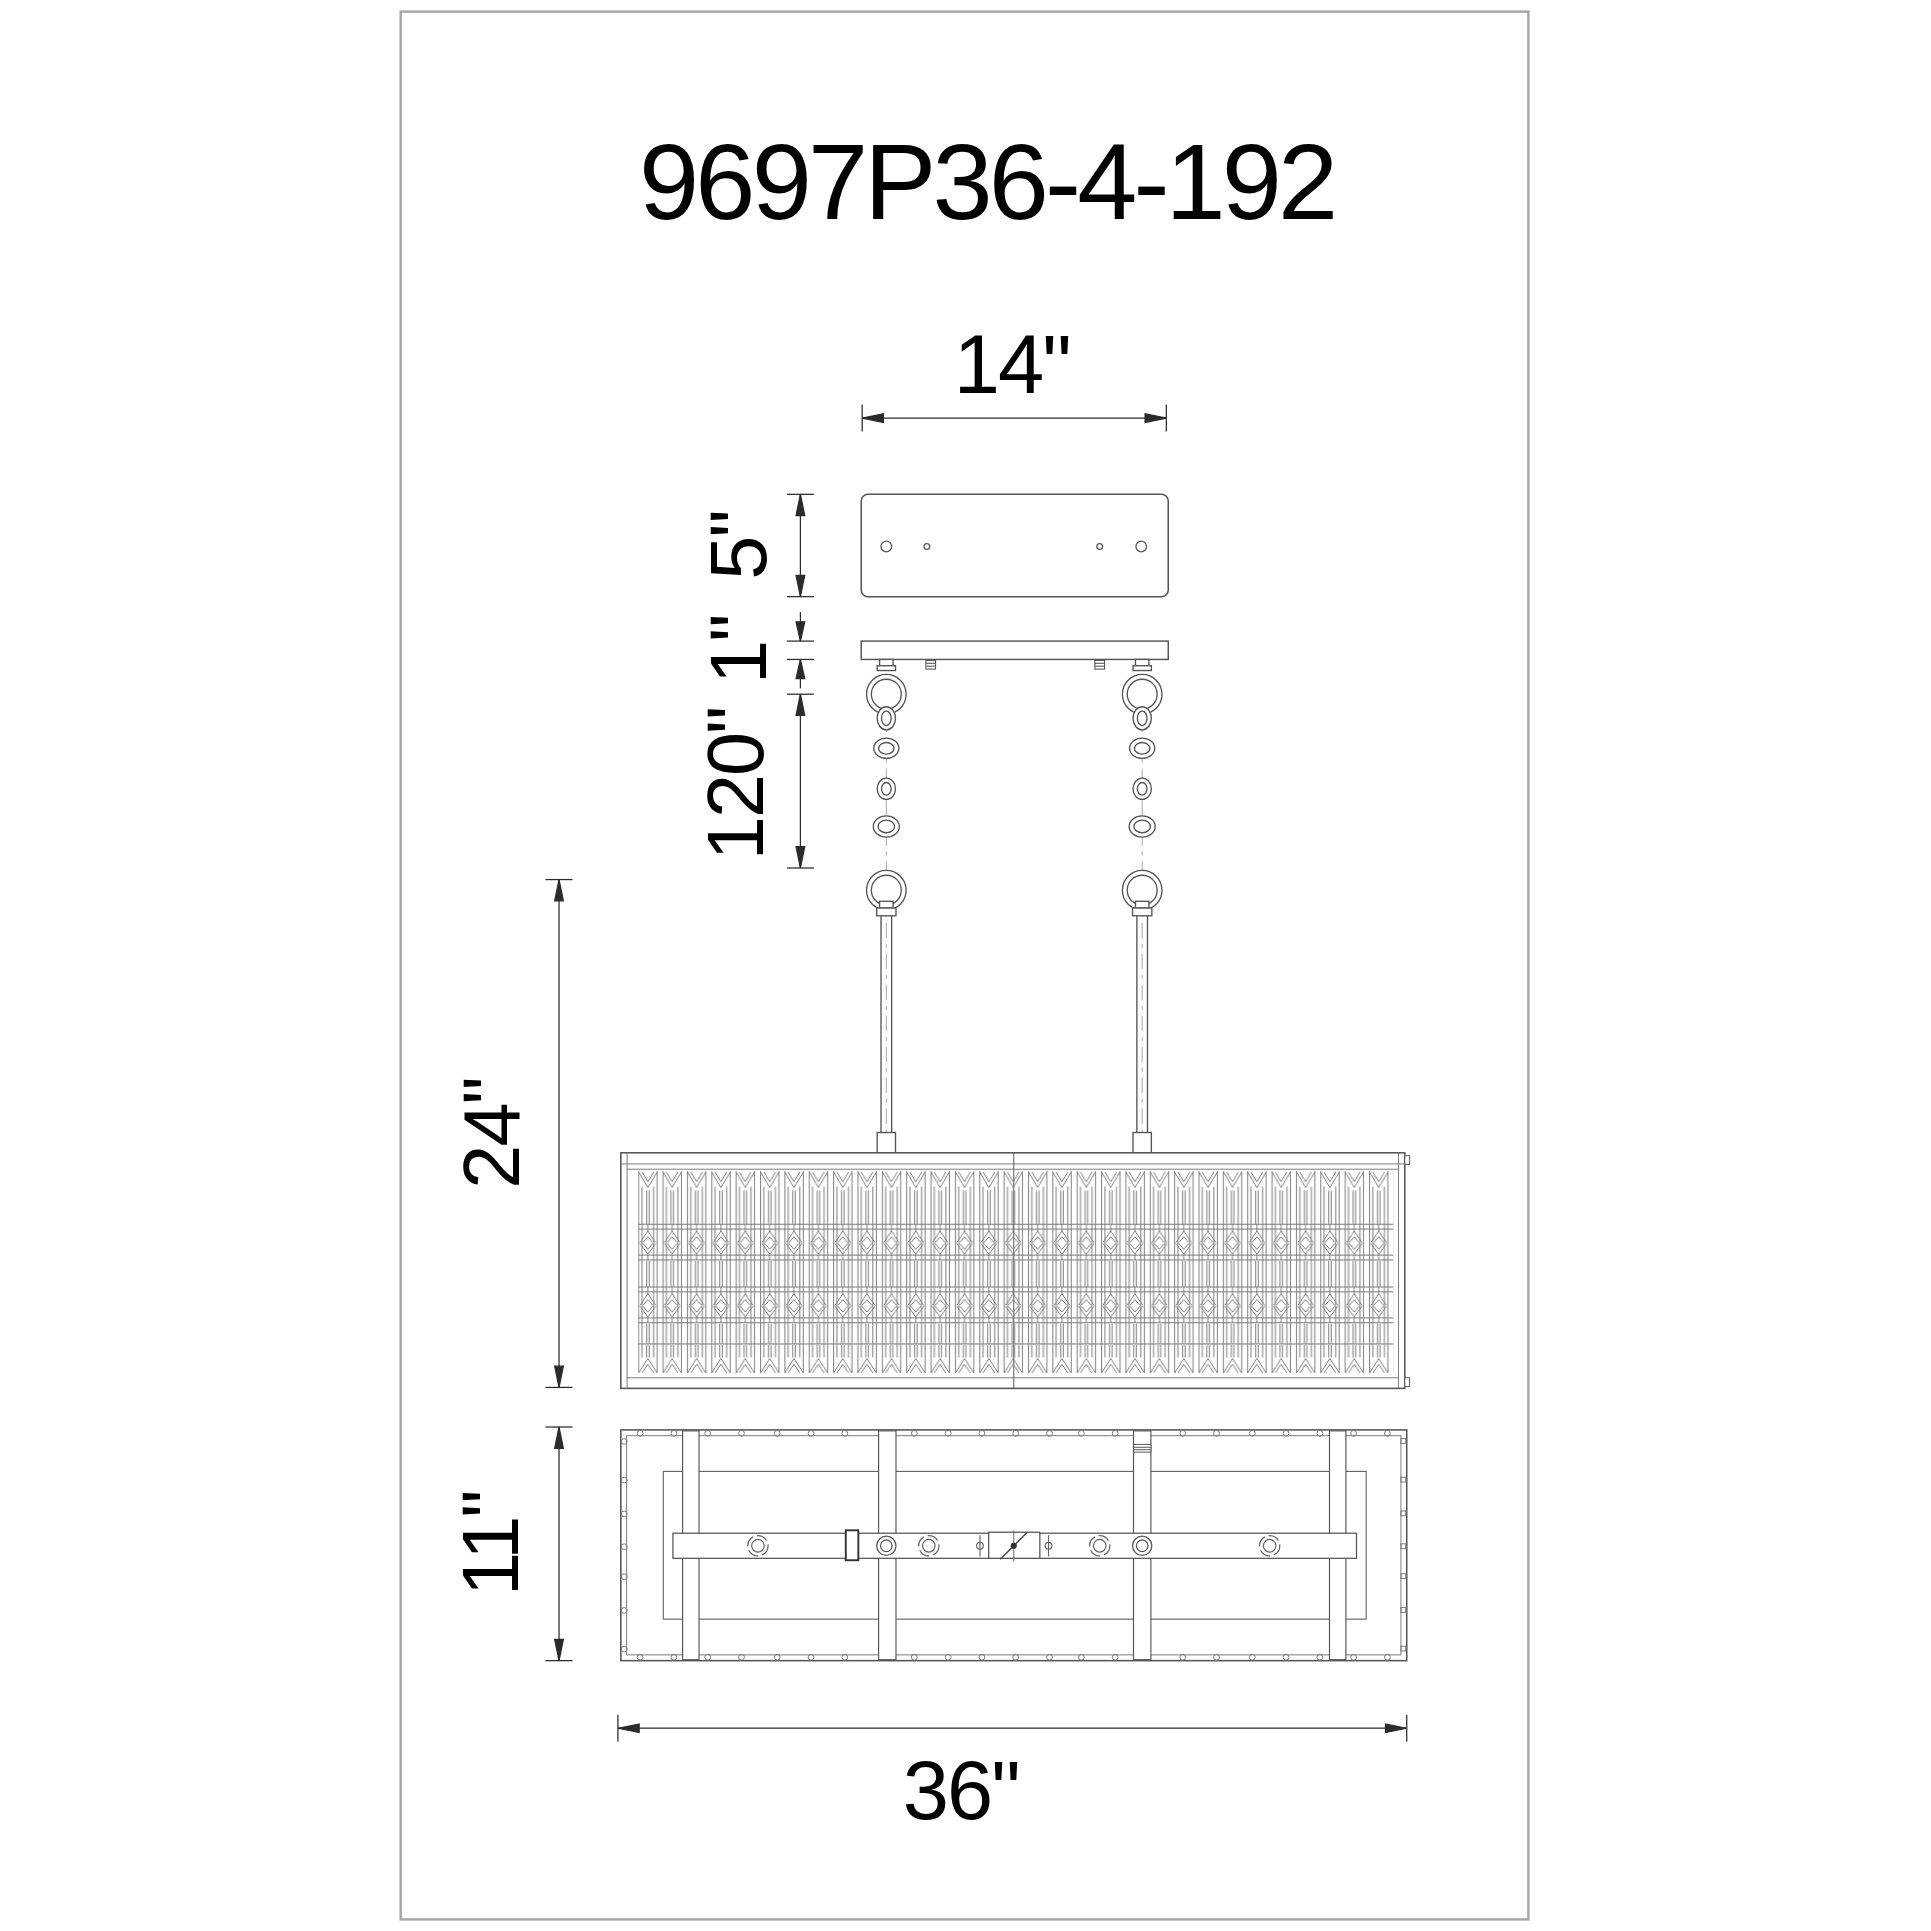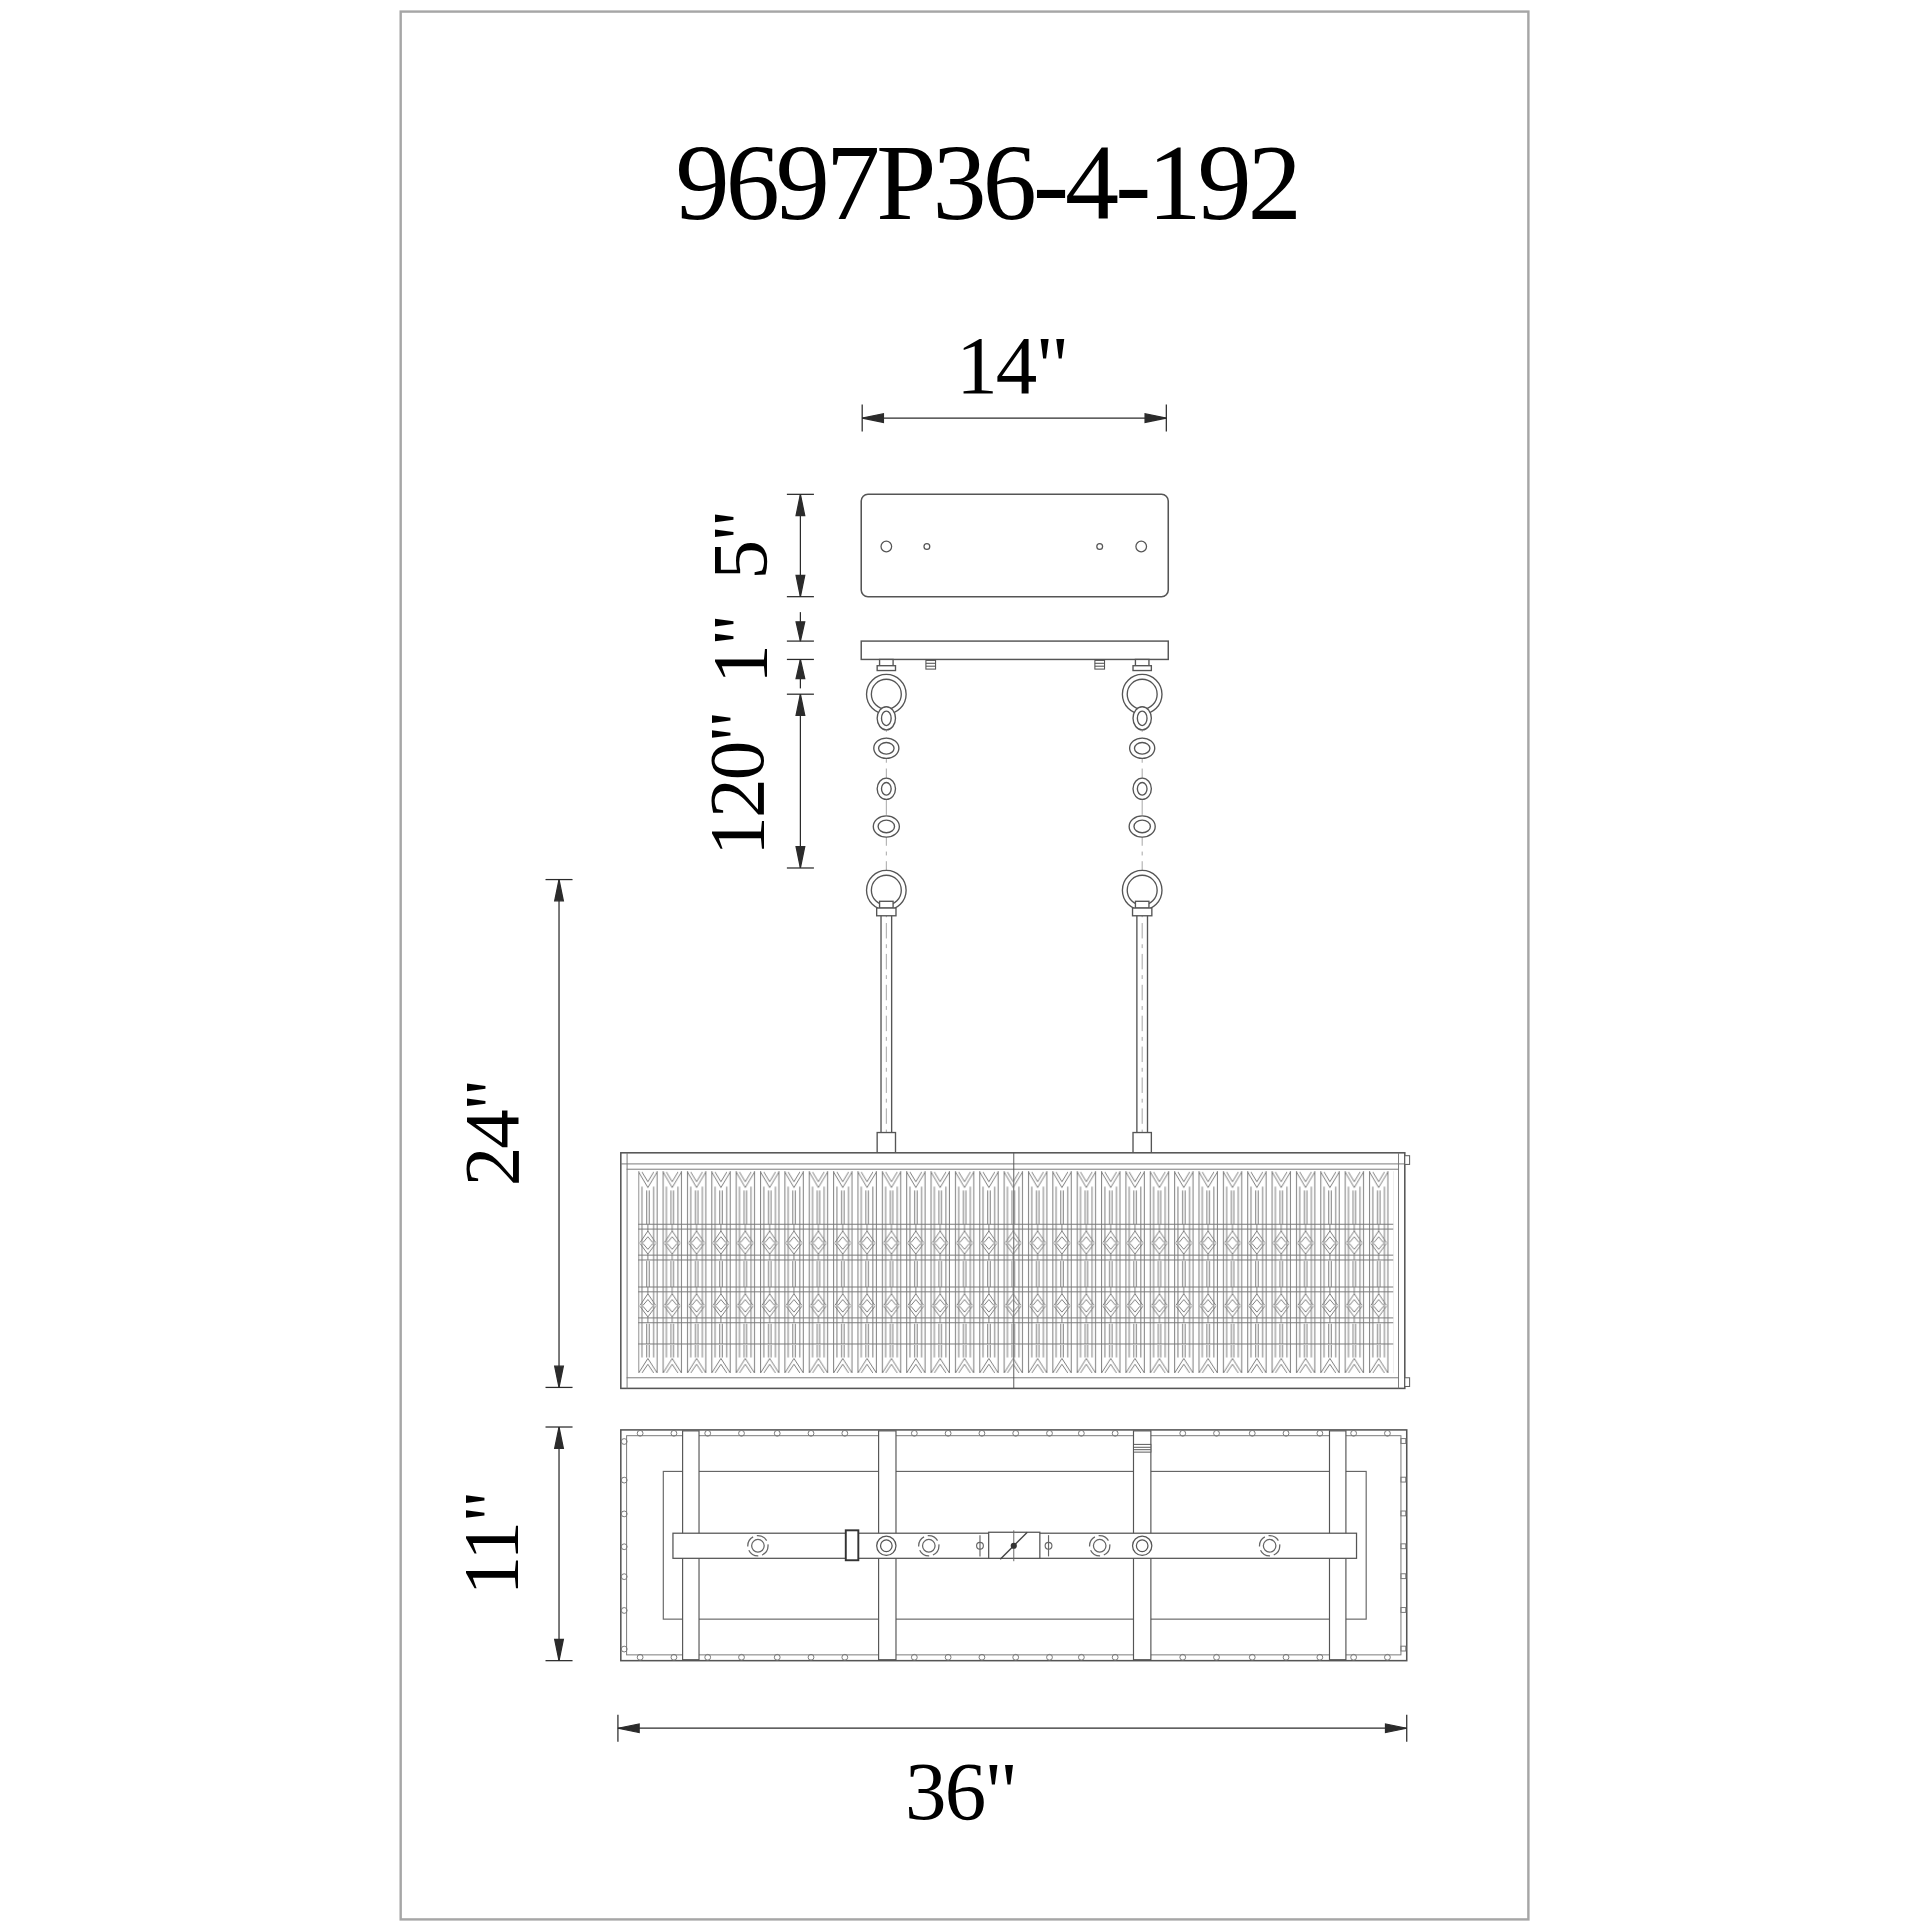--- a/index.html
+++ b/index.html
@@ -1,20 +1,20 @@
 <!DOCTYPE html>
 <html><head>
 <meta charset="utf-8">
 <style>
   html,body{margin:0;padding:0;background:#ffffff;}
   .sheet{
     position:relative;
     width:1931px;height:1931px;
     background:#ffffff;
-    font-family:Liberation Serif, serif;
+    font-family:Liberation Sans, sans-serif;
   }
   svg{position:absolute;inset:0;display:block;}
   text{fill:#000;}
   .title-text{font-size:112px;letter-spacing:-4px;}
   .dim-text{font-size:86px;letter-spacing:-2px;}
   .dim-text-side{font-size:82px;letter-spacing:-2px;}
 </style>
 </head>
 <body>
 

